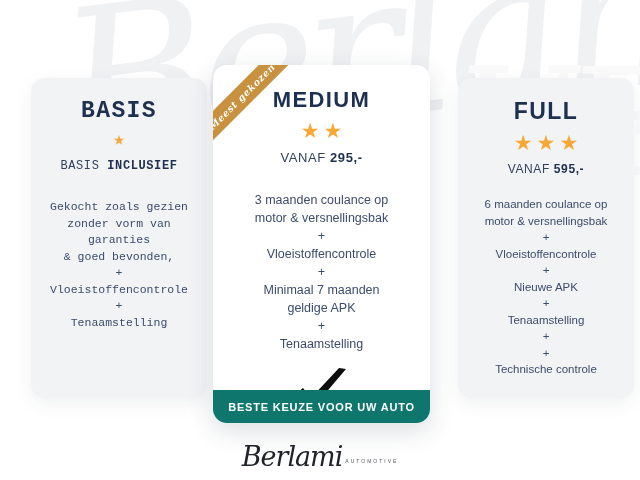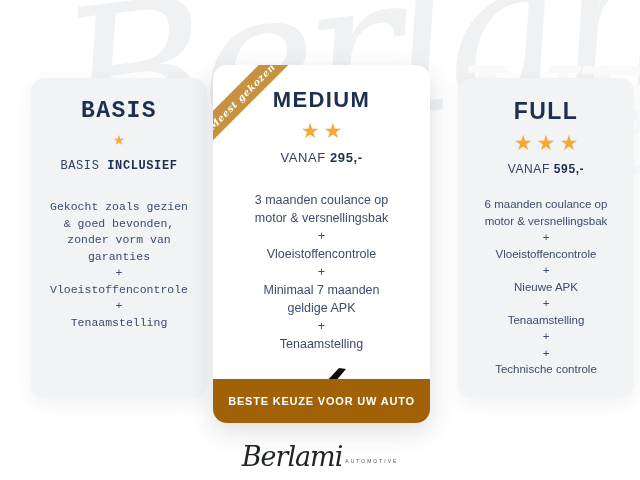--- a/index.html
+++ b/index.html
@@ -157,22 +157,22 @@
     height: 44px;
     display: block;
   }
 
   
   #cta-bar {
     position: absolute;
     left: 0;
     bottom: 0;
     width: 100%;
-    height: 44px;
-    background: #a16207;
+    height: 33px;
+    background: #0f766e;
     color: #ffffff;
     font-size: 11px;
     font-weight: 700;
     letter-spacing: .8px;
     display: flex;
     align-items: center;
     justify-content: center;
   }
 
   
@@ -217,22 +217,22 @@
     <div class="plan-title">BASIS</div>
     <div class="stars">
       <span>★</span>
     </div>
     <div class="sub">
       <span>BASIS</span>
       <b>INCLUSIEF</b>
     </div>
     <div class="features">
       <div>Gekocht zoals gezien</div>
+      <div>zonder vorm van garanties</div>
       <div>&amp; goed bevonden,</div>
-      <div>zonder vorm van garanties</div>
       <div class="plus">+</div>
       <div>Vloeistoffencontrole</div>
       <div class="plus">+</div>
       <div>Tenaamstelling</div>
     </div>
   </div>
 
   <div class="card" id="card-medium">
 
     <div id="ribbon">Meest gekozen</div>

